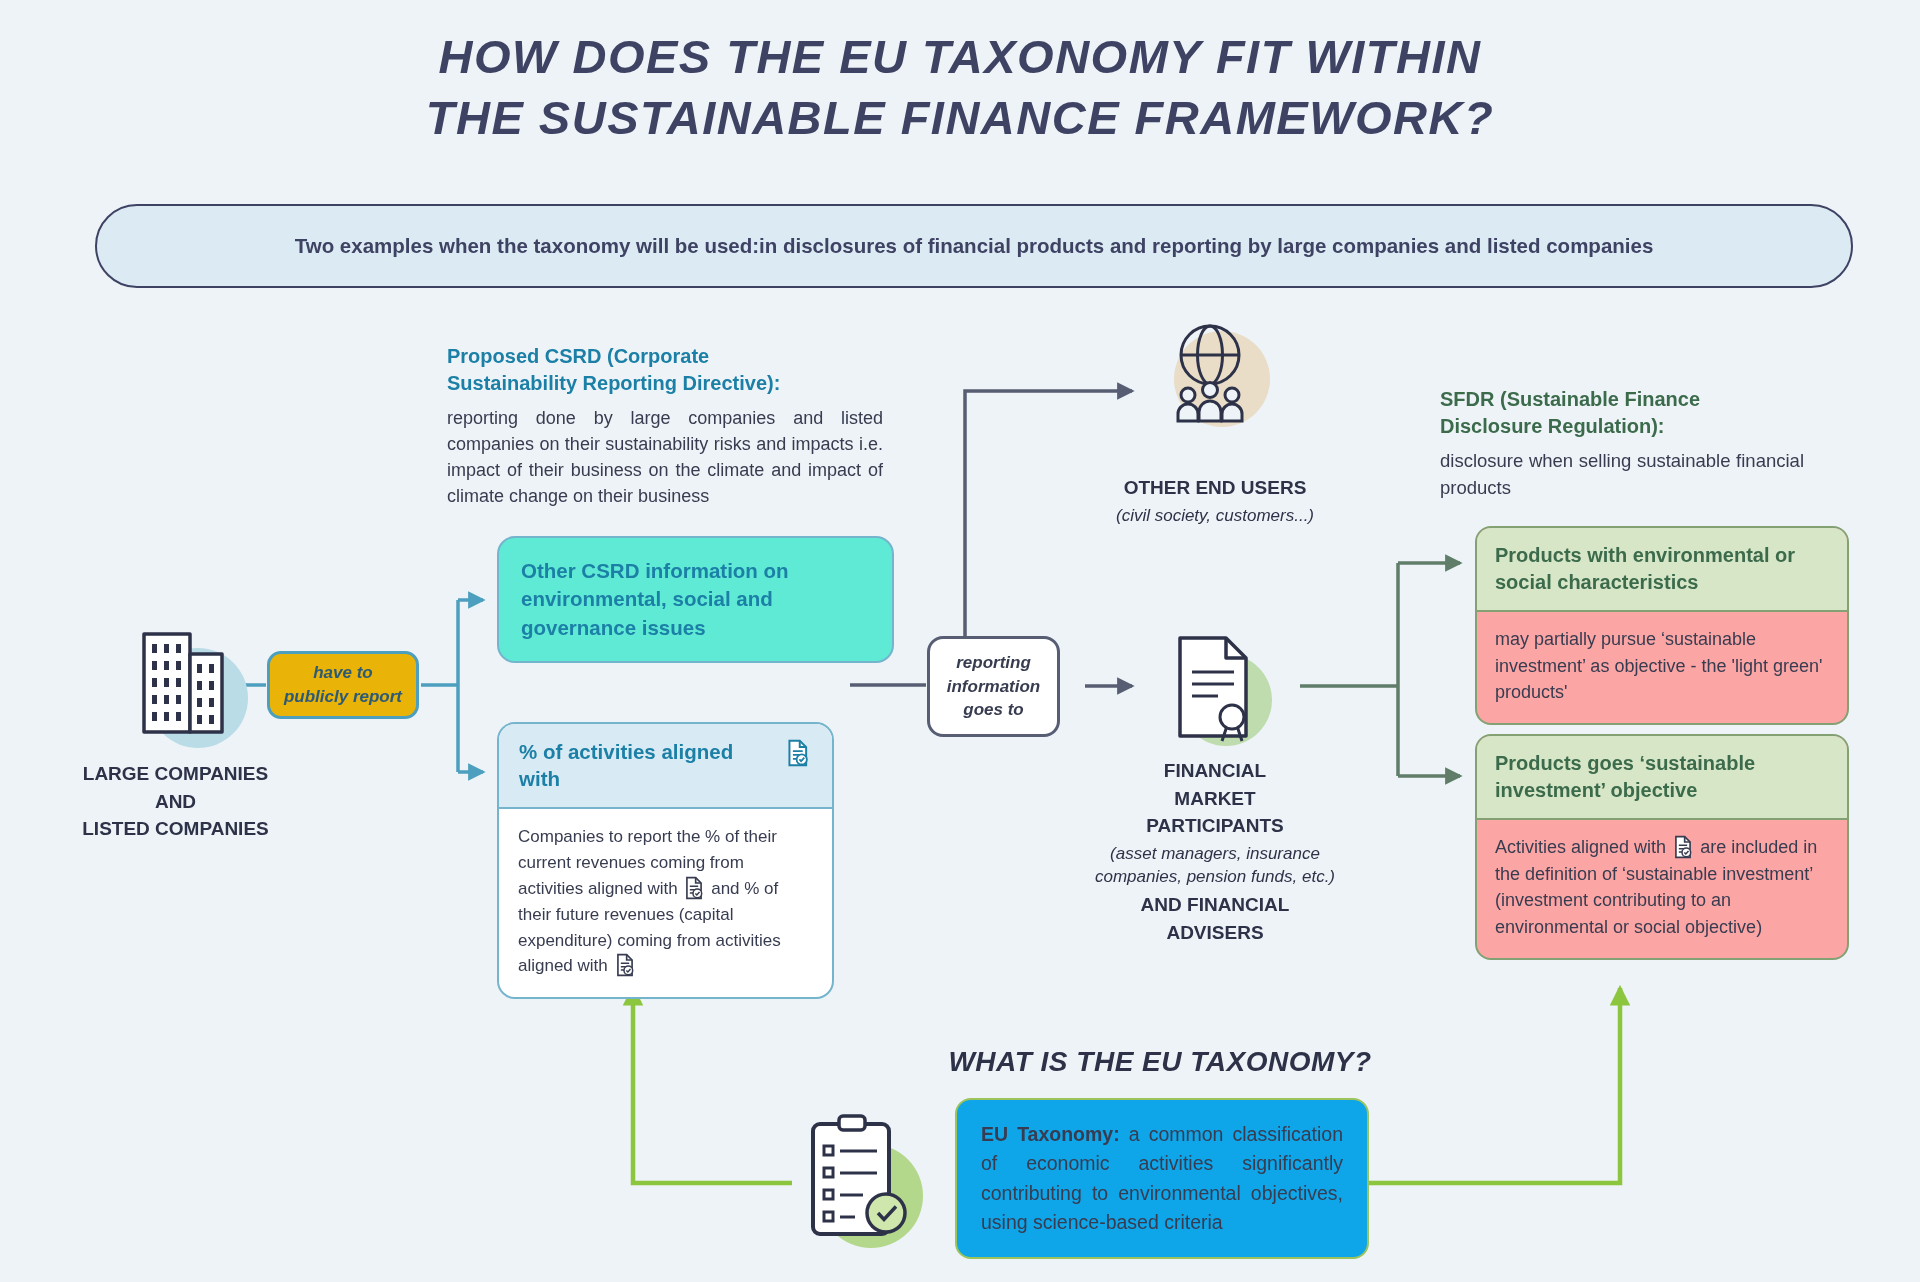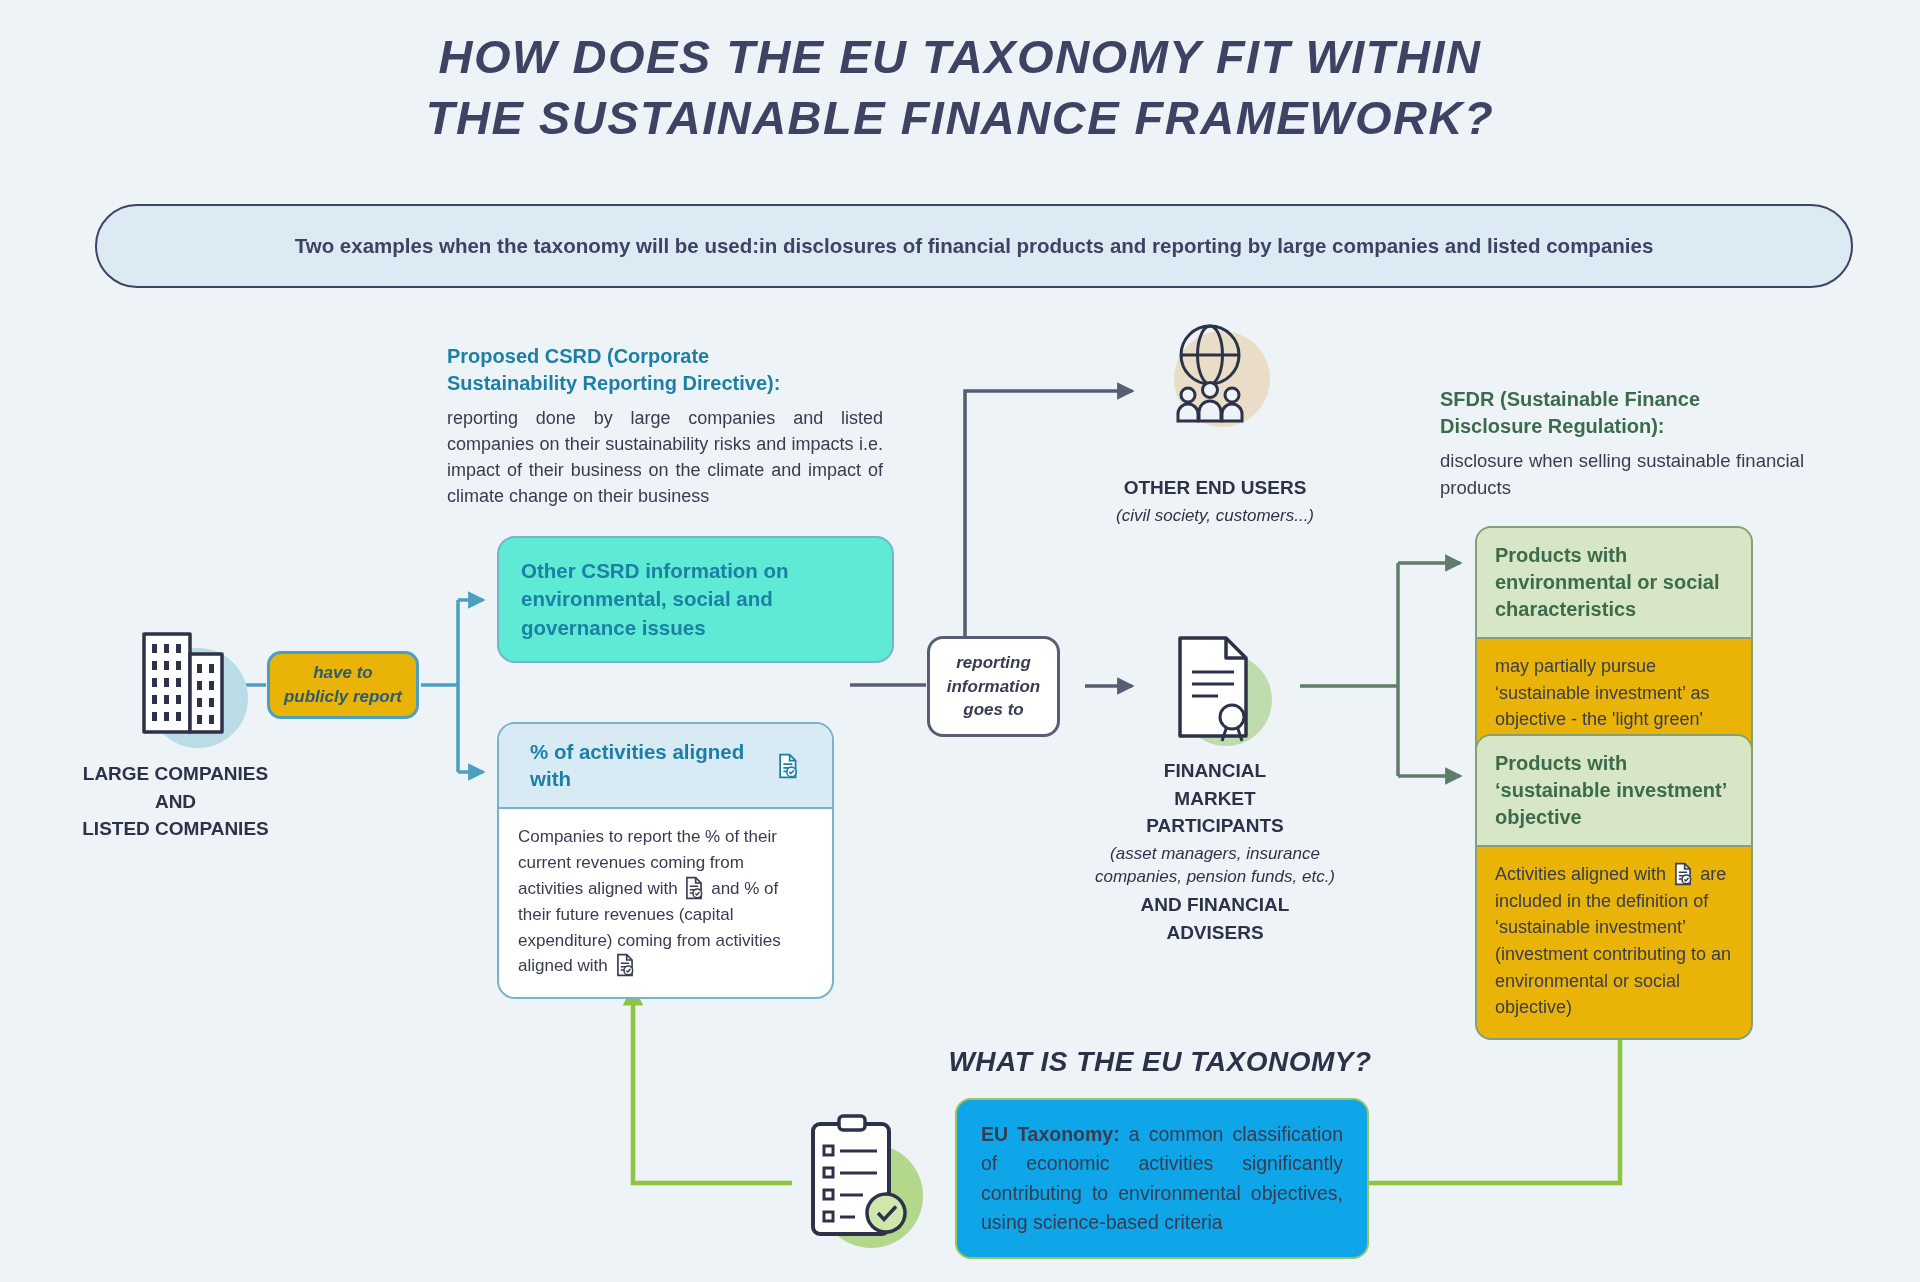--- a/index.html
+++ b/index.html
@@ -38,41 +38,41 @@
   .csrd-heading{color:#1b7fa6;font-weight:bold;font-size:20px;line-height:1.35;margin-bottom:8px;}
   .csrd-body{font-size:18px;color:#383c50;line-height:1.45;text-align:justify;}
 
   .box-other{left:497px;top:536px;width:397px;box-sizing:border-box;
     background:#5eead4;border:2px solid #74b4cc;border-radius:18px;
     padding:19px 22px;color:#1b7fa6;font-weight:bold;font-size:20.5px;line-height:1.38;}
 
   .box-pct{left:497px;top:722px;width:337px;box-sizing:border-box;
     background:#fff;border:2px solid #74b4cc;border-radius:18px;overflow:hidden;}
   .box-pct-header{background:#d8eaf3;border-bottom:2px solid #74b4cc;
-    padding:15px 31px;color:#1b7fa6;font-weight:bold;font-size:20.5px;
-    display:flex;align-items:center;gap:9px;line-height:1.3;}
+    padding:15px 20px;color:#1b7fa6;font-weight:bold;font-size:20.5px;
+    display:flex;align-items:flex-start;gap:9px;line-height:1.3;}
   .box-pct-body{padding:15px 19px 18px;font-size:17px;color:#383c50;line-height:1.52;}
 
   .reporting{left:927px;top:636px;width:133px;height:101px;box-sizing:border-box;
     background:#fff;border:3px solid #575d73;border-radius:16px;
     display:flex;align-items:center;justify-content:center;text-align:center;
     font-style:italic;font-weight:bold;font-size:17px;color:#383c50;line-height:1.4;}
 
   .globe-wrap{left:1152px;top:313px;width:126px;height:126px;}
   .endusers-label{left:1078px;top:446px;width:274px;text-align:center;margin-top:28px;}
   .fmpicon-wrap{left:1152px;top:624px;width:126px;height:126px;}
   .fmp-label{left:1073px;top:757px;width:284px;text-align:center;}
   .iconlabel-title{font-weight:bold;font-size:19px;color:#2e3248;line-height:1.45;}
   .iconlabel-sub{font-style:italic;font-size:17px;color:#2e3248;line-height:1.4;margin-top:2px;margin-bottom:2px;}
 
   .sfdr-block{left:1440px;top:386px;width:364px;}
   .sfdr-heading{color:#3c6b4c;font-weight:bold;font-size:20px;line-height:1.35;margin-bottom:8px;}
   .sfdr-body{font-size:18.5px;color:#383c50;line-height:1.45;text-align:justify;}
 
-  .gbox{box-sizing:border-box;width:278px;background:#eab308;
+  .gbox{box-sizing:border-box;width:374px;background:#fca5a5;
     border:2px solid #84a173;border-radius:16px;overflow:hidden;}
   .gbox1{left:1475px;top:526px;}
   .gbox2{left:1475px;top:734px;}
   .gbox-header{background:#d6e6c7;border-bottom:2px solid #84a173;
     padding:14px 18px;color:#3c6b4c;font-weight:bold;font-size:20px;line-height:1.35;}
   .gbox-body{padding:14px 18px 17px;font-size:18px;color:#383c50;line-height:1.48;}
 
   .whatis{left:810px;top:1046px;width:700px;text-align:center;
     font-size:28px;font-weight:bold;font-style:italic;color:#2e3248;letter-spacing:0.5px;}
 
@@ -262,21 +262,21 @@
 Disclosure Regulation):</div>
     <div class="sfdr-body">disclosure when selling sustainable financial products</div>
   </div>
 
   <div class="abs gbox gbox1">
     <div class="gbox-header">Products with environmental or social characteristics</div>
     <div class="gbox-body">may partially pursue ‘sustainable investment’ as objective - the 'light green' products'</div>
   </div>
 
   <div class="abs gbox gbox2">
-    <div class="gbox-header">Products with ‘sustainable investment’ objective</div>
+    <div class="gbox-header">Products goes ‘sustainable investment’ objective</div>
     <div class="gbox-body">
       <span>Activities aligned with</span>
       <svg class="doc-inline" width="20" height="24" viewBox="0 0 24 28">
         <path d="M3.5 1.5 H14 L20.5 8 V26.5 H3.5 z" fill="#ffffff" stroke="currentColor" stroke-width="2"></path>
         <path d="M14 1.5 V8 H20.5" fill="none" stroke="currentColor" stroke-width="2"></path>
         <path d="M7 12 H17 M7 16 H17 M7 20 H11" stroke="currentColor" stroke-width="1.8"></path>
         <circle cx="16" cy="20.5" r="5.2" fill="#ffffff" stroke="currentColor" stroke-width="1.8"></circle>
         <path d="M13.6 20.5 L15.4 22.3 L18.6 18.7" fill="none" stroke="currentColor" stroke-width="1.8"></path>
       </svg>
       <span>are included in the definition of ‘sustainable investment’ (investment contributing to an environmental or social objective)</span>

